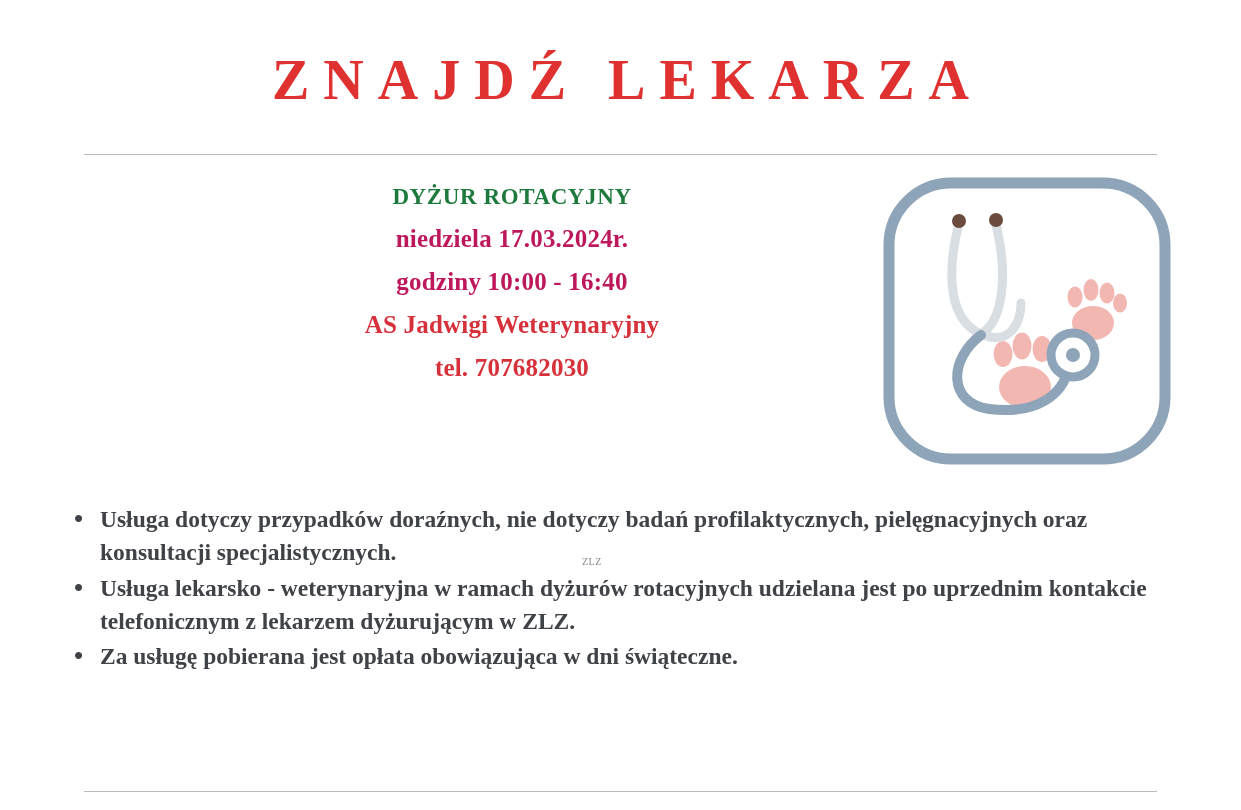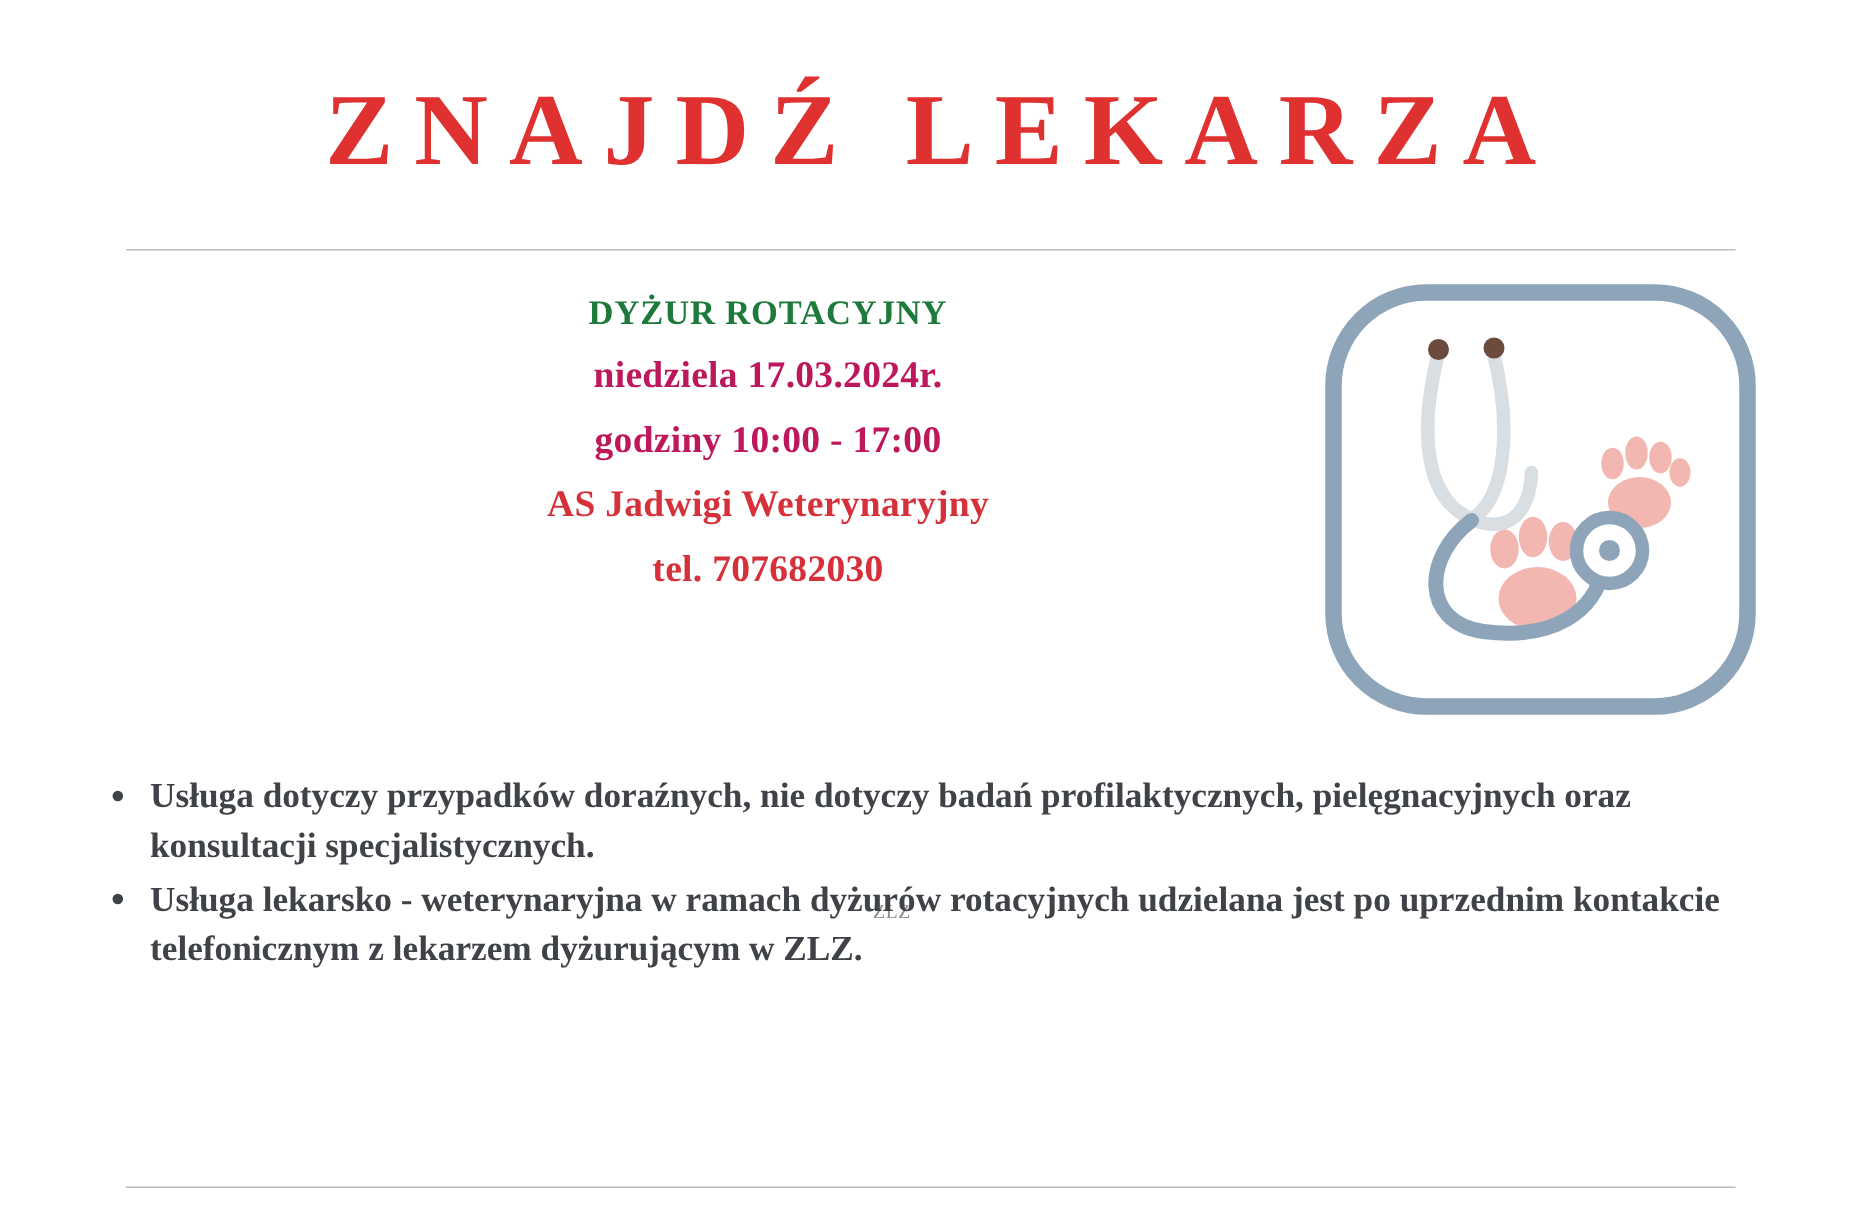--- a/index.html
+++ b/index.html
@@ -20,21 +20,21 @@
     height: 810px;
     box-sizing: border-box;
   }
 
   
   .title {
     text-align: center;
     color: #e03131;
     font-family: "Liberation Serif", serif;
     font-weight: bold;
-    font-size: 68px;
+    font-size: 56px;
     letter-spacing: 14px;
     line-height: 1;
     margin: 0;
     padding-top: 52px;
     padding-left: 14px;
     white-space: nowrap;
   }
 
   .divider {
     height: 1px;
@@ -112,41 +112,40 @@
     position: absolute;
     left: 8px;
     top: -2px;
     font-size: 26px;
     color: #3f4247;
   }
   .watermark {
     position: absolute;
     left: 582px;
     top: 556px;
-    font-size: 13px;
+    font-size: 10px;
     color: #8a8a8a;
     letter-spacing: 0.5px;
-    margin-top: 44px;
   }
 </style>
 </head>
 <body>
 
 <div class="page">
 
   <h1 class="title">ZNAJDŹ LEKARZA</h1>
 
   <div class="divider"></div>
 
   <div class="middle">
 
     <div class="info">
       <div class="line green">DYŻUR ROTACYJNY</div>
       <div class="line dark">niedziela 17.03.2024r.</div>
-      <div class="line dark">godziny 10:00 - 17:00</div>
+      <div class="line dark">godziny 10:00 - 16:40</div>
       <div class="line red">AS Jadwigi Weterynaryjny</div>
       <div class="line red">tel. 707682030</div>
     </div>
 
     <div class="illustration">
       <svg width="300" height="300" viewBox="0 0 300 300" xmlns="http://www.w3.org/2000/svg">
 
         <rect x="12" y="12" width="276" height="276" rx="62" ry="62" fill="#ffffff" stroke="#8ea4b8" stroke-width="11"></rect>
 
         <g fill="#f3b7b2">
@@ -177,17 +176,18 @@
       </svg>
     </div>
 
   </div>
 
   <div class="watermark">ZLZ</div>
 
   <ul class="notes">
     <li>Usługa dotyczy przypadków doraźnych, nie dotyczy badań profilaktycznych, pielęgnacyjnych oraz konsultacji specjalistycznych.</li>
     <li>Usługa lekarsko - weterynaryjna w ramach dyżurów rotacyjnych udzielana jest  po uprzednim kontakcie telefonicznym z lekarzem dyżurującym w ZLZ.</li>
+    <li>Za usługę pobierana jest opłata obowiązująca w dni świąteczne.</li>
   </ul>
 
   <div class="divider-bottom"></div>
 
 </div>
 
 </body></html>

